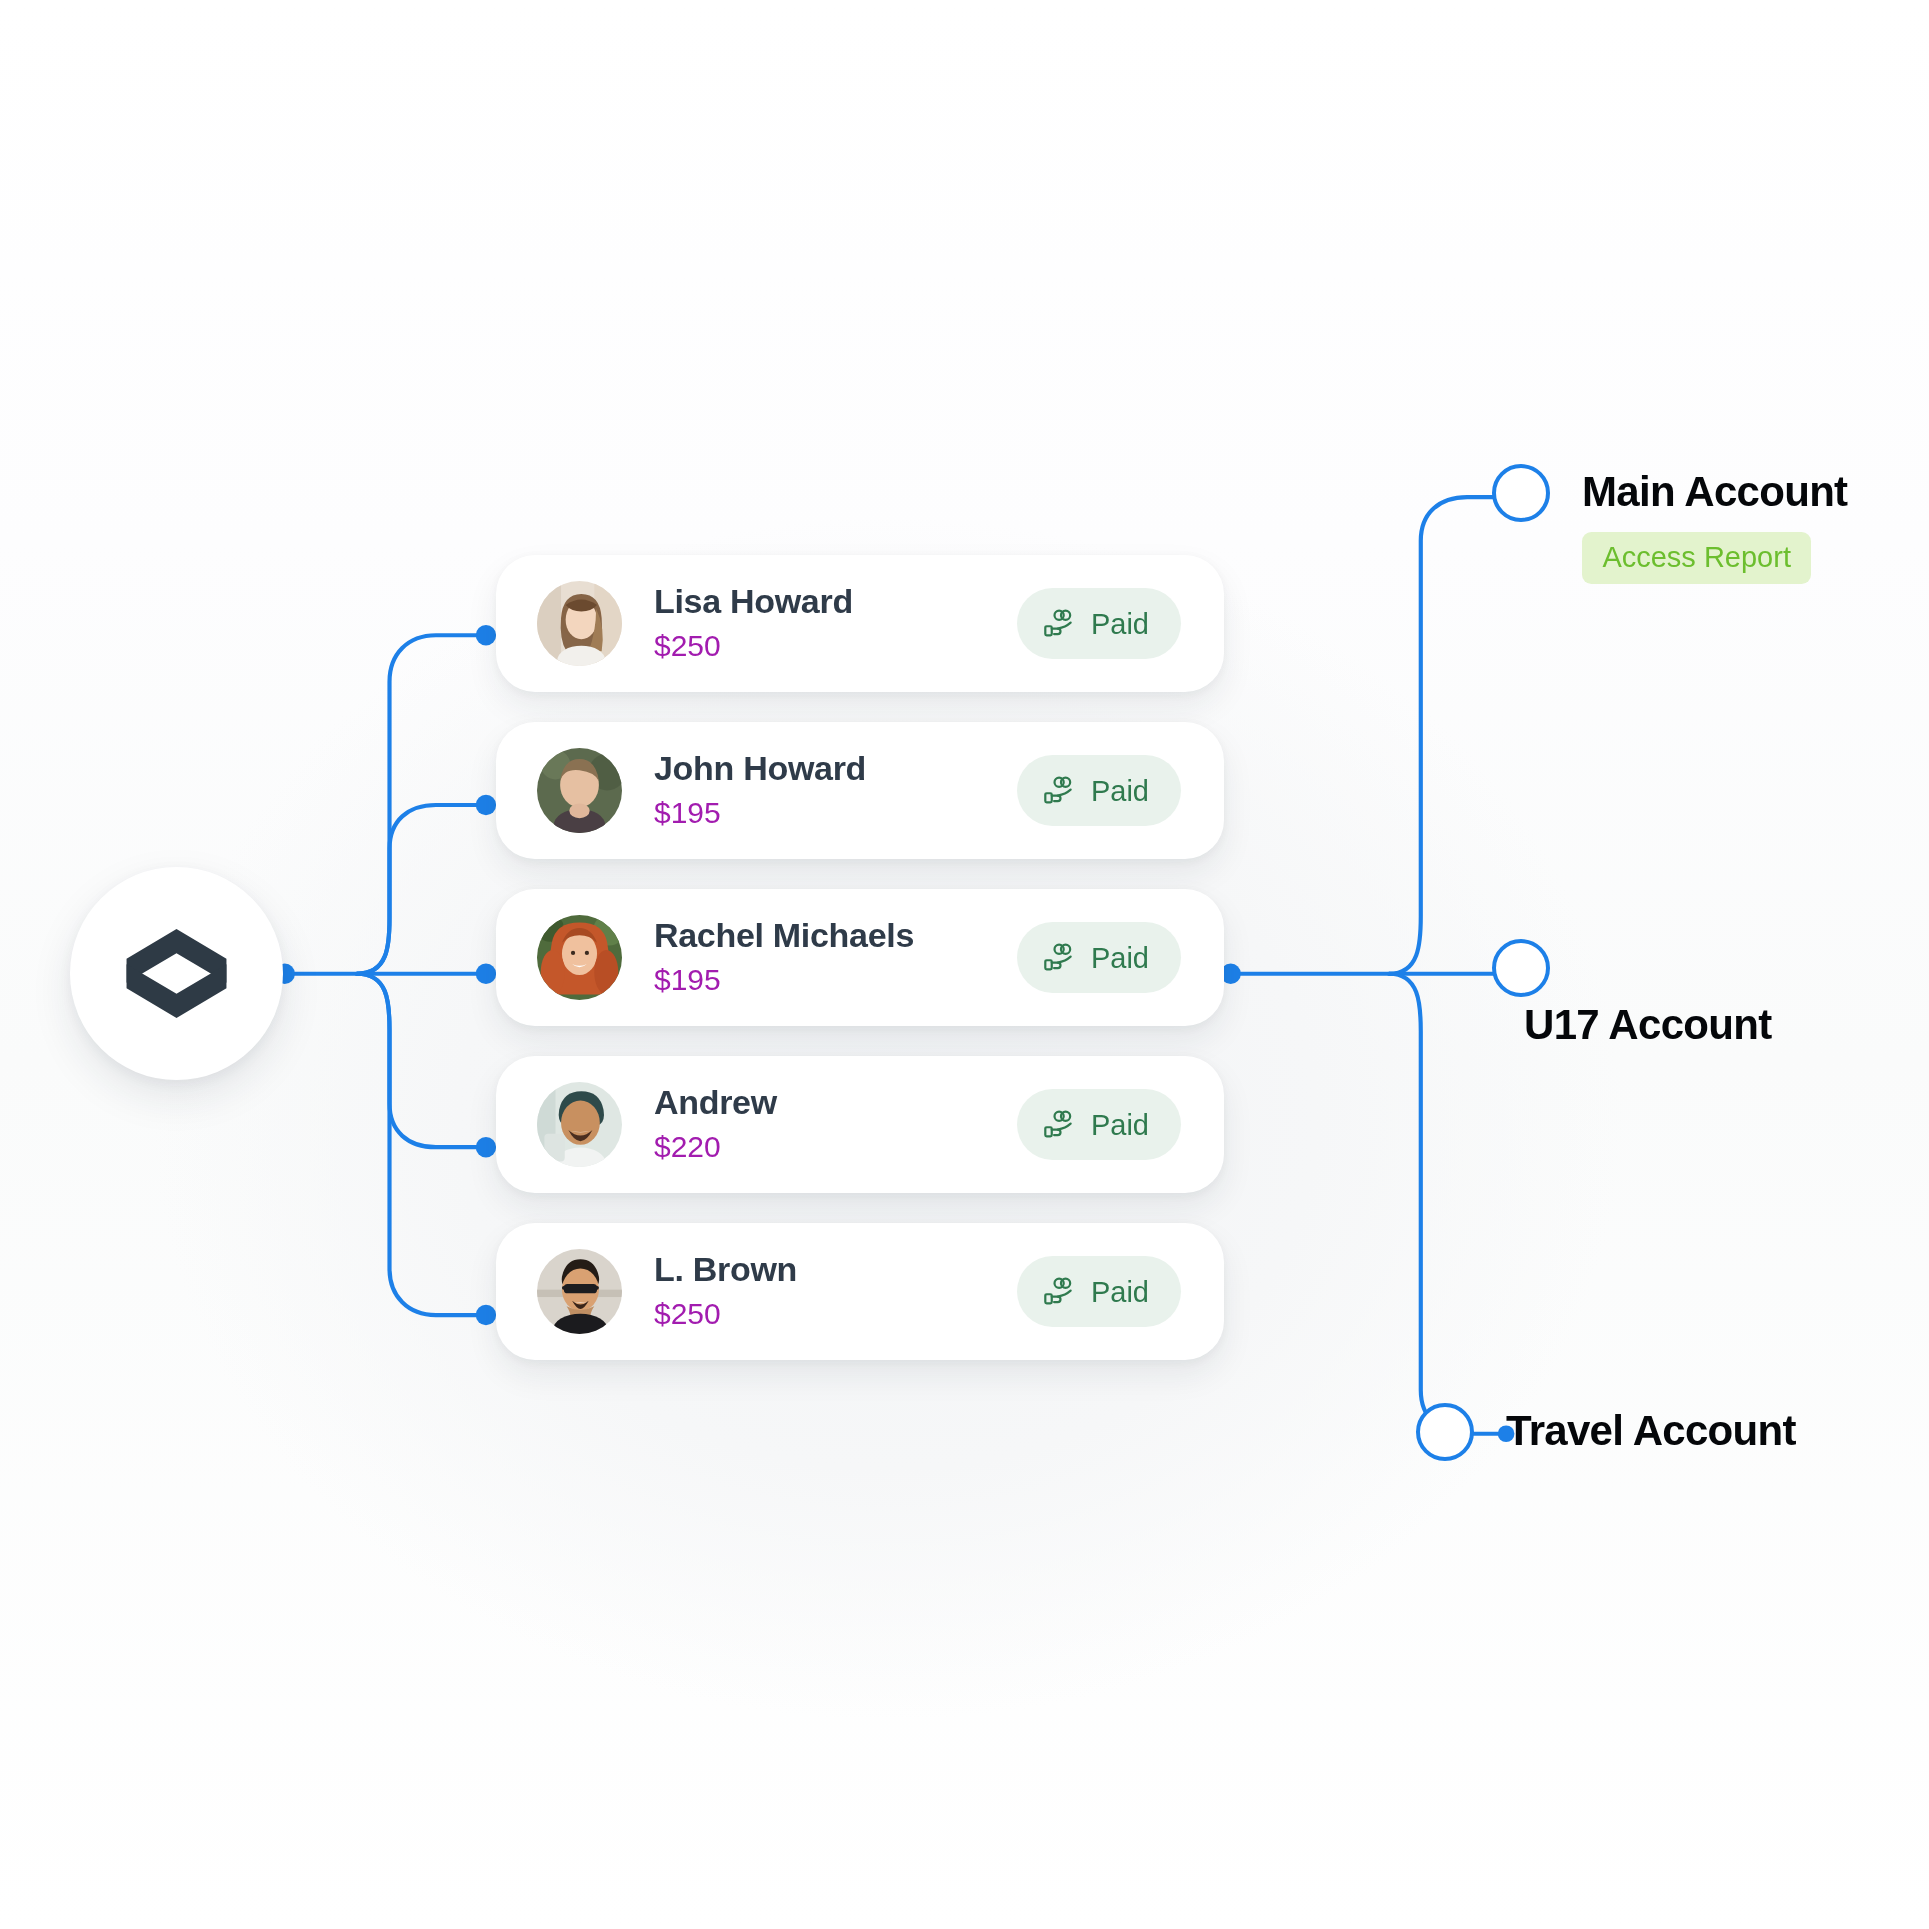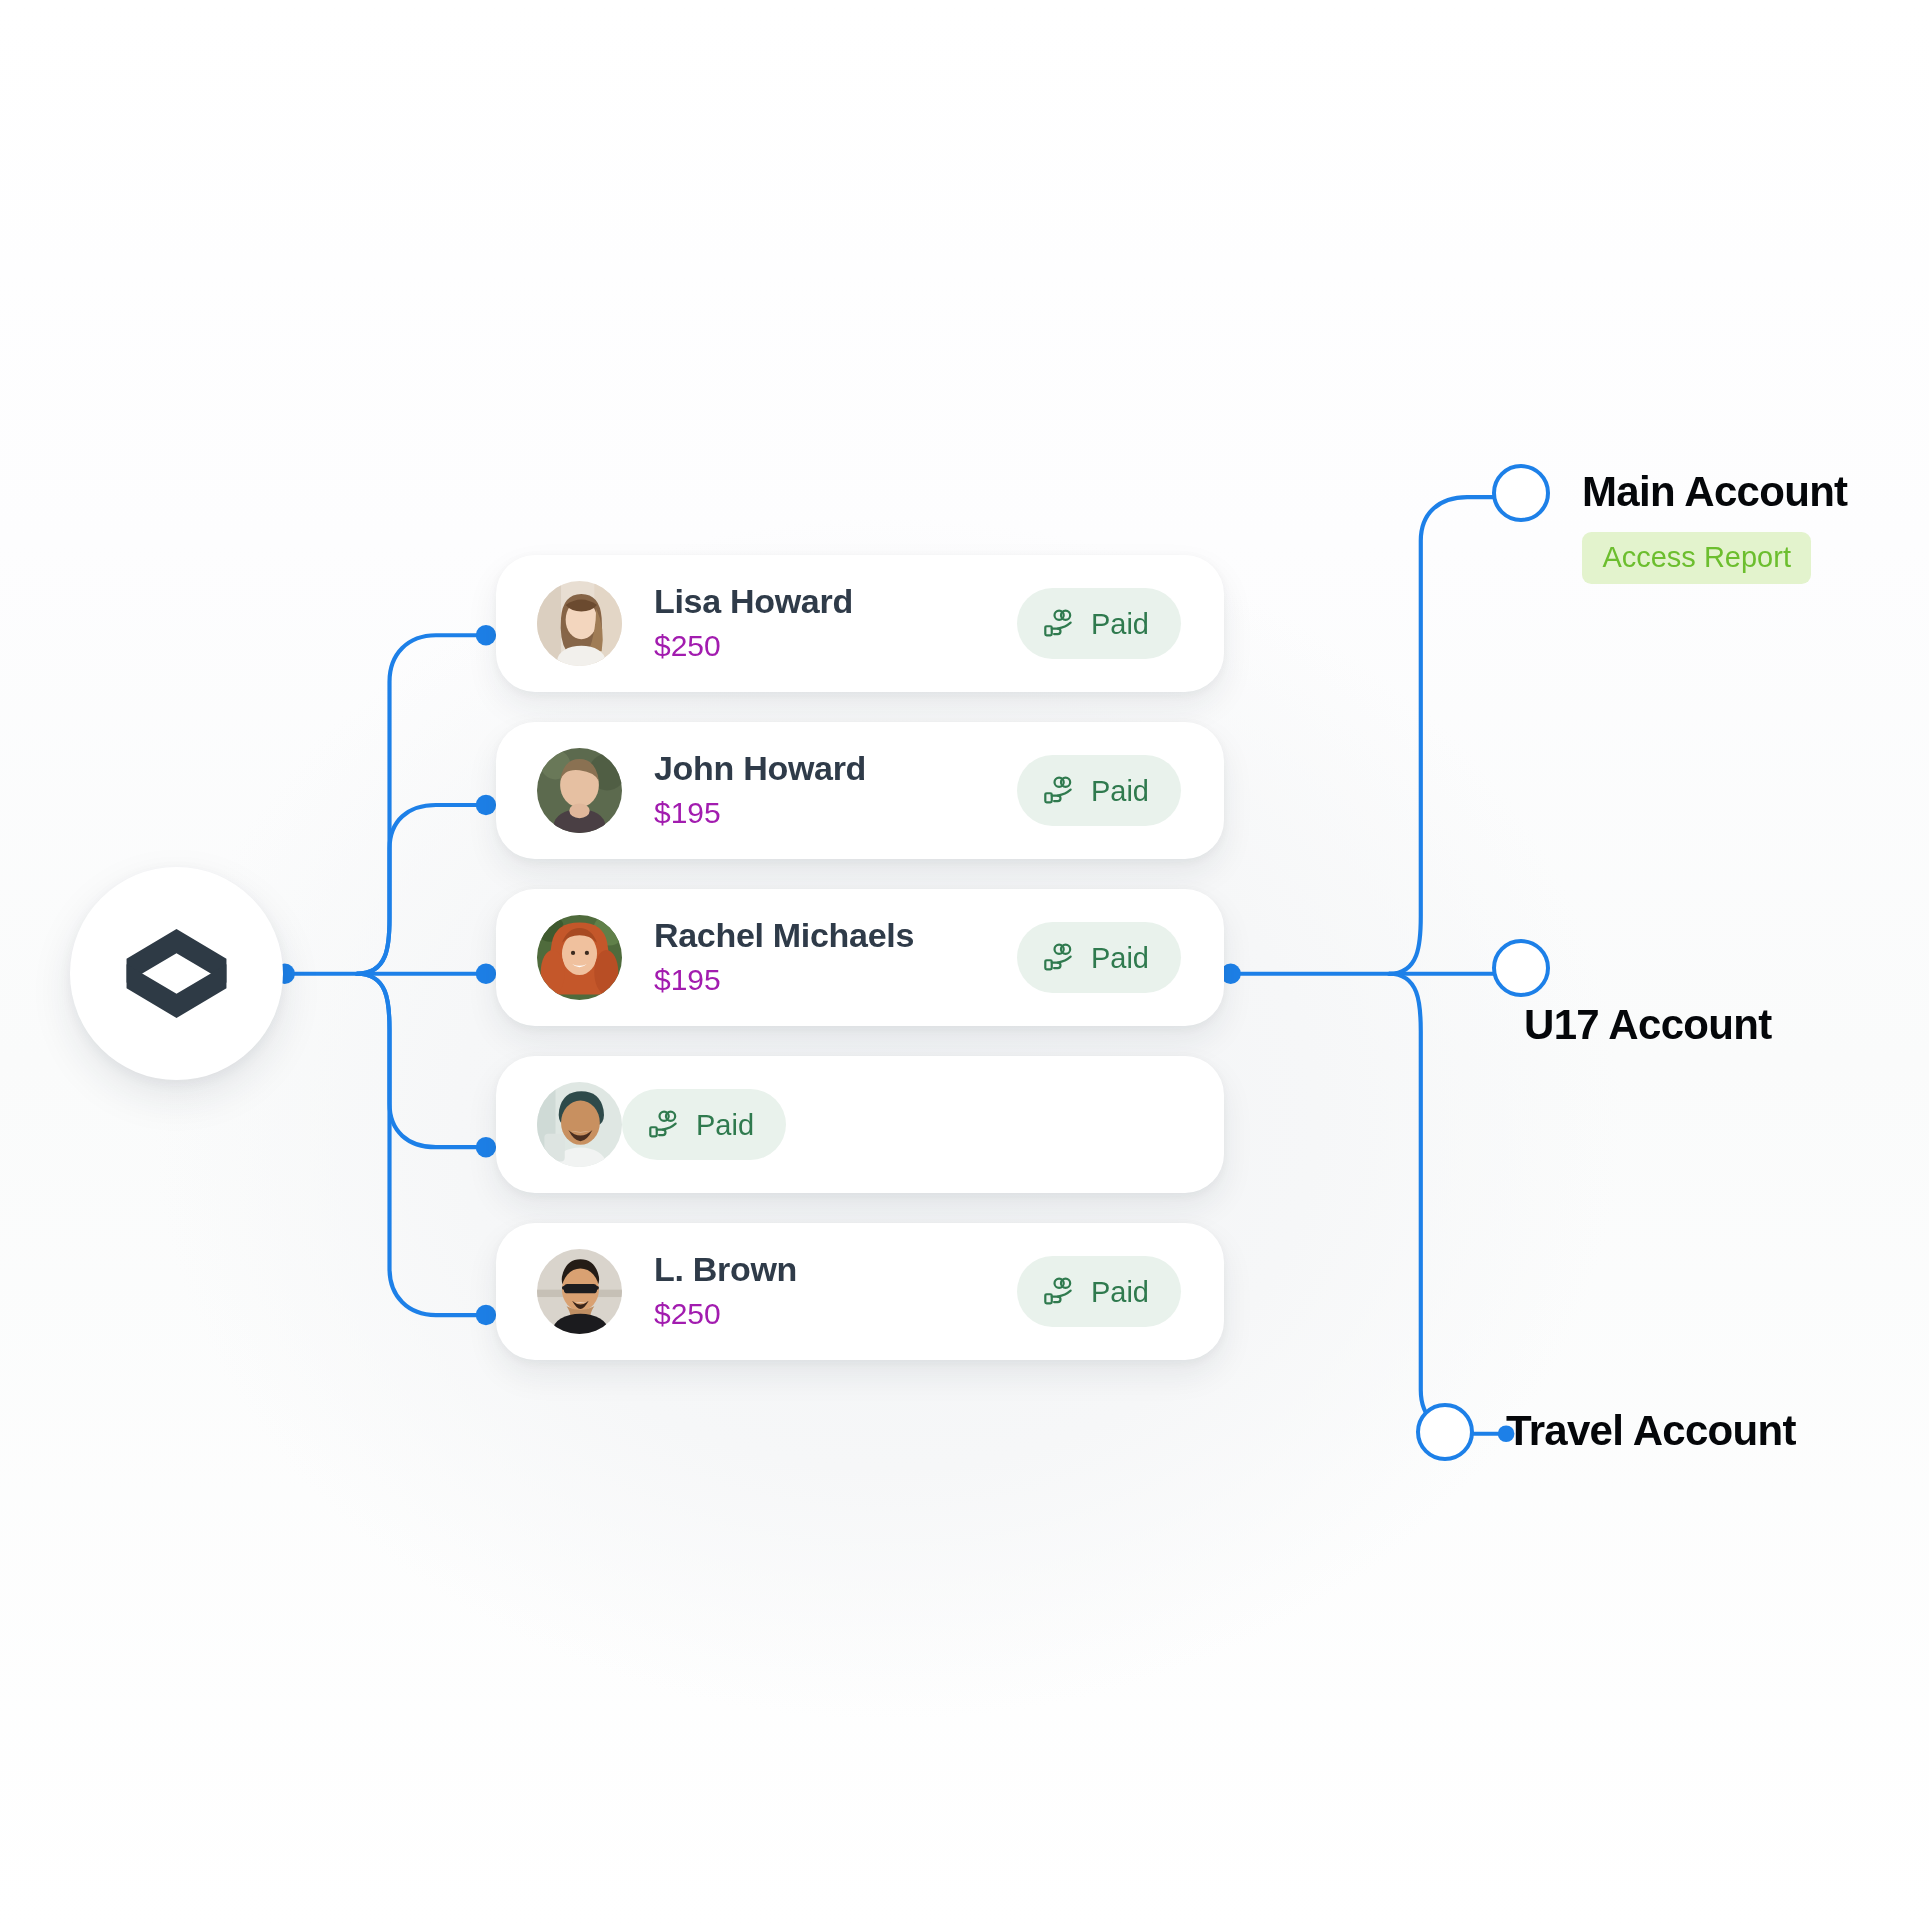--- a/index.html
+++ b/index.html
@@ -306,20 +306,24 @@
           <rect width="92" height="92" fill="#dfe7e3"></rect>
           <rect x="0" y="0" width="20" height="92" fill="#cfdad6"></rect>
           <path d="M24 30 q4-20 24-20 t24 20 q2 12-4 16 l-40 0 q-6-4-4-16z" fill="#2e4a4a"></path>
           <ellipse cx="47" cy="44" rx="21" ry="24" fill="#c89060"></ellipse>
           <path d="M34 52 q13 12 26 0 q-6 12-13 12 t-13-12z" fill="#4a2e20"></path>
           <path d="M36 53 q11 3 22 0 q-11 2-22 0z" fill="#fff"></path>
           <ellipse cx="47" cy="87" rx="27" ry="16" fill="#f1f3f2"></ellipse>
           <rect x="8" y="56" width="22" height="30" rx="4" fill="#dde4e1"></rect>
         </svg>
       </div>
+      <div class="person">
+        <div class="person-name">Andrew</div>
+        <div class="person-amount">$220</div>
+      </div>
       <div class="badge">
         <span>
           <svg width="35" height="35" viewBox="0 0 38 38" fill="none" stroke="#2f7a4e" stroke-width="2.4" stroke-linecap="round" stroke-linejoin="round">
             <circle cx="17.5" cy="10" r="5"></circle>
             <circle cx="24.5" cy="10" r="5"></circle>
             <path d="M4 22 h4 a1.5 1.5 0 0 1 1.5 1.5 v7 a1.5 1.5 0 0 1 -1.5 1.5 h-4 a1.5 1.5 0 0 1 -1.5 -1.5 v-7 a1.5 1.5 0 0 1 1.5 -1.5z"></path>
             <path d="M9.5 24.5 h6.5 a3 3 0 0 1 0 6 h-4"></path>
             <path d="M16 24.5 q8.5 -1.5 14 -6.5"></path>
           </svg>
         </span>

